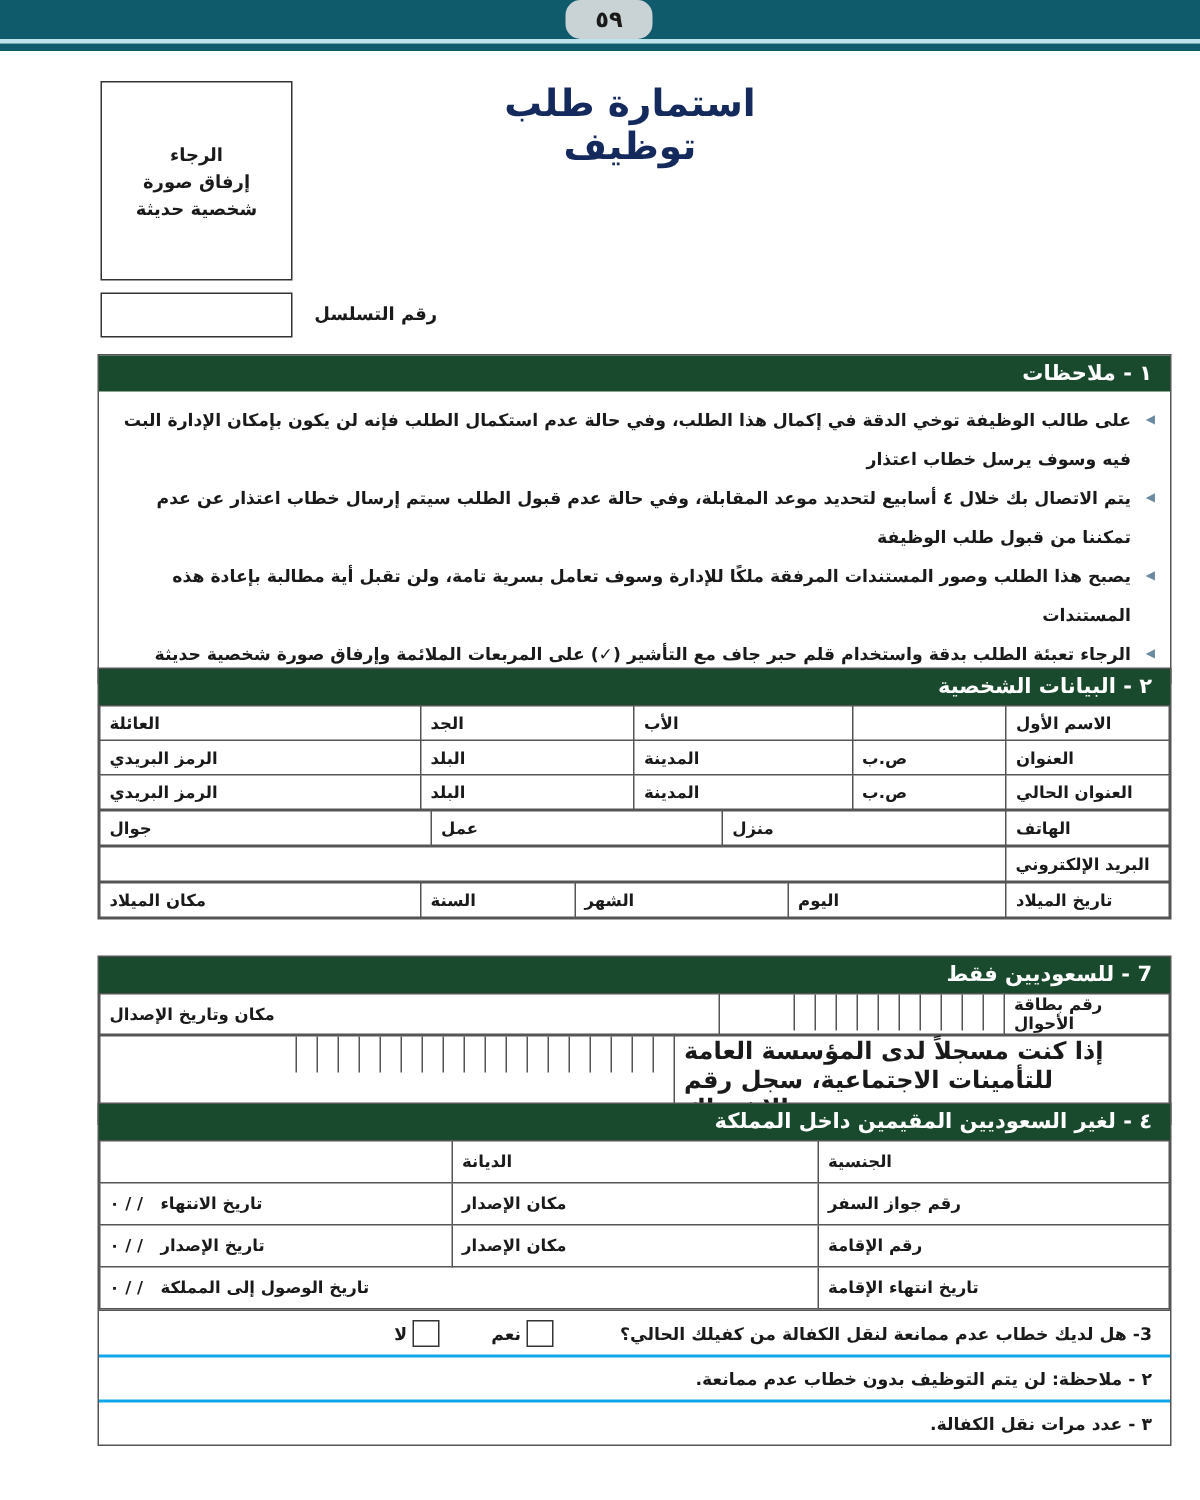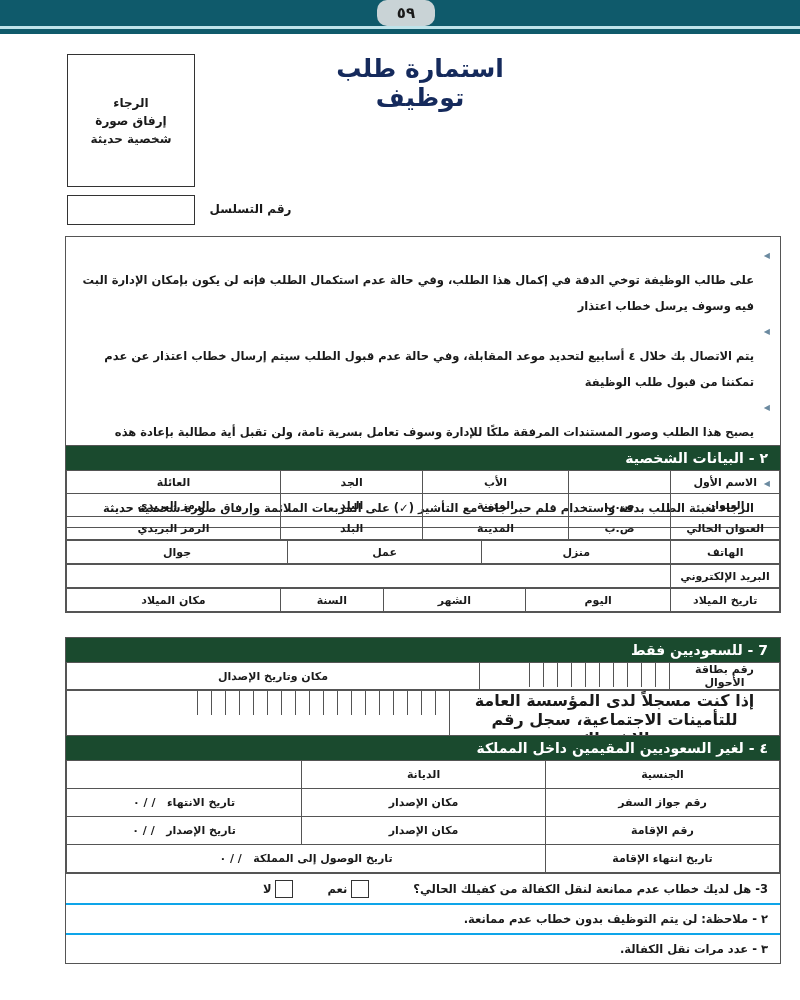--- a/index.html
+++ b/index.html
@@ -23,24 +23,24 @@
   .serial-box { position: absolute; left: 67px; top: 195px; width: 128px; height: 30px; border: 1px solid #333; }
   .serial-label { position: absolute; left: 203px; top: 202px; width: 95px; font-size: 12px; font-weight: bold; direction: rtl; text-align: center; }
 
   .section { position: absolute; left: 65px; width: 716px; border: 1px solid #555; direction: rtl; }
   .sec-head { background: #1a4a2e; color: #ffffff; font-size: 14px; font-weight: bold; height: 24px; line-height: 24px;
               padding-right: 12px; text-align: right; }
 
   .notes { padding: 6px 10px 6px 10px; }
   .note { display: flex; font-size: 11.5px; font-weight: bold; line-height: 26px; }
   .note .bullet { width: 16px; flex: none; color: #6b8aa0; font-size: 8px; }
-  .note .txt { flex: 1; margin-top: 24px; }
+  .note .txt { flex: 1; }
 
   table.grid { width: 100%; border-collapse: collapse; direction: rtl; }
-  table.grid td { border: 1px solid #555; height: 23px; font-size: 11px; font-weight: bold; padding: 0 6px; text-align: center; vertical-align: middle; margin-top: 22px; }
+  table.grid td { border: 1px solid #555; height: 23px; font-size: 11px; font-weight: bold; padding: 0 6px; text-align: left; vertical-align: middle; margin-top: 22px; }
   .sec-body-top td { border-top: none; }
 
   .boxes { display: flex; height: 100%; }
   .boxes .b { width: 14px; border-left: 1px solid #555; height: 24px; }
 
   .qrow { border-top: 2px solid #0ea5e9; height: 30px; display: flex; align-items: center; padding-right: 12px; font-size: 11.5px; font-weight: bold; }
   .qrow:first-child { border-top: none; }
   .chk { display: inline-block; width: 18px; height: 18px; border: 1px solid #333; vertical-align: middle; margin: 0 4px; }
 </style>
 </head>
@@ -55,20 +55,21 @@
 
 <div class="photo-box">
   <span>الرجاء</span>
   <span>إرفاق صورة</span>
   <span>شخصية حديثة</span>
 </div>
 <div class="serial-box"></div>
 <div class="serial-label">رقم التسلسل</div>
 
 <div class="section" style="top:236px;">
+  <div class="sec-head">١ - ملاحظات</div>
   <div class="notes">
     <div class="note">
         <span class="bullet">◀</span>
         <span class="txt">على طالب الوظيفة توخي الدقة في إكمال هذا الطلب، وفي حالة عدم استكمال الطلب فإنه لن يكون بإمكان الإدارة البت فيه وسوف يرسل خطاب اعتذار</span>
       </div>
     <div class="note">
         <span class="bullet">◀</span>
         <span class="txt">يتم الاتصال بك خلال ٤ أسابيع لتحديد موعد المقابلة، وفي حالة عدم قبول الطلب سيتم إرسال خطاب اعتذار عن عدم تمكننا من قبول طلب الوظيفة</span>
       </div>
     <div class="note">

